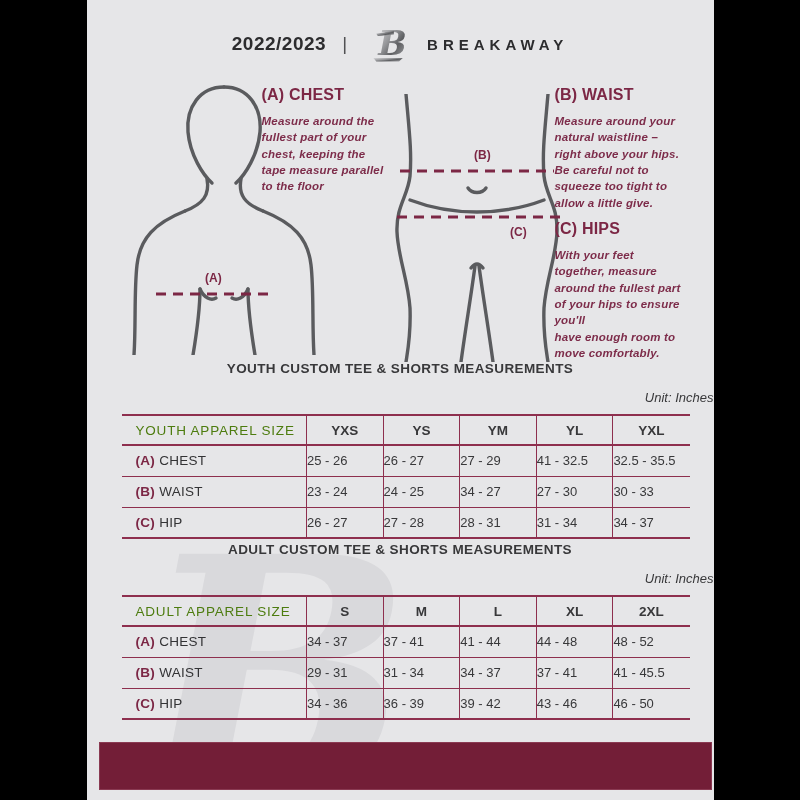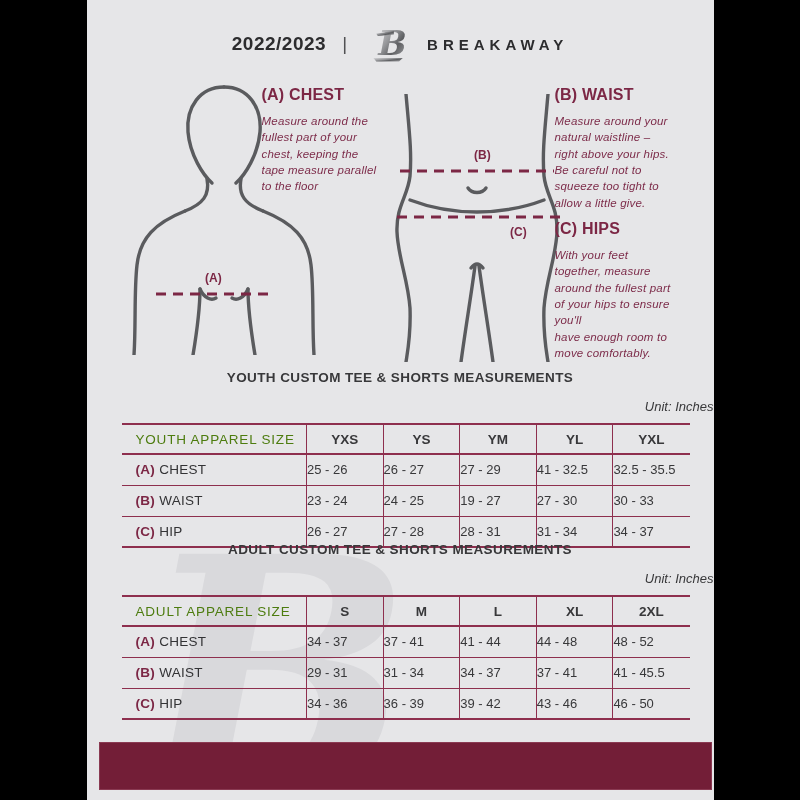--- a/index.html
+++ b/index.html
@@ -49,30 +49,30 @@
   .fig path, .fig line.body { fill: none; stroke: var(--figure-stroke); stroke-width: 3.4; stroke-linecap: round; }
   .dash { fill: none; stroke: var(--accent); stroke-width: 3.2; stroke-dasharray: 10 7; }
   .marker { font: 700 12px "Liberation Sans", sans-serif; fill: var(--accent); }
 
   #torso-fig { left: 40px; top: 3px; }
   #hips-fig  { left: 305px; top: 14px; }
 
   .guide-block { position: absolute; z-index: 2; }
   .guide-heading { font-size: 16px; font-weight: 700; color: var(--accent); margin-bottom: 9px; letter-spacing: 0.2px; }
   .guide-body {
-    font-size: 11.5px; font-style: italic; font-weight: 400;
+    font-size: 11.5px; font-style: italic; font-weight: 700;
     color: #7d2c4a; line-height: 1.42; white-space: pre-line; letter-spacing: 0.2px;
   }
   #chest-block { left: 175px; top: 6px; width: 150px; }
   #waist-block { left: 468px; top: 6px; width: 152px; }
   #hips-block  { left: 468px; top: 140px; width: 155px; }
 
   
   .size-section { position: absolute; left: 0; width: 627px; z-index: 1; }
-  #youth-section { top: 370px; }
+  #youth-section { top: 361px; }
   #adult-section { top: 542px; }
   .section-title {
     text-align: center; font-size: 13.5px; font-weight: 700;
     color: var(--text-mid); letter-spacing: 0.4px;
   }
   .section-unit {
     text-align: right; font-size: 13px; font-style: italic; font-weight: 500;
     color: var(--text-mid); margin-top: 14px;
   }
   table.size-table {
@@ -241,21 +241,21 @@
             <td>25 - 26</td>
             <td>26 - 27</td>
             <td>27 - 29</td>
             <td>41 - 32.5</td>
             <td>32.5 - 35.5</td>
           </tr>
           <tr>
             <td class="first"><span class="key">(B)</span>WAIST</td>
             <td>23 - 24</td>
             <td>24 - 25</td>
-            <td>19 - 27</td>
+            <td>34 - 27</td>
             <td>27 - 30</td>
             <td>30 - 33</td>
           </tr>
           <tr>
             <td class="first"><span class="key">(C)</span>HIP</td>
             <td>26 - 27</td>
             <td>27 - 28</td>
             <td>28 - 31</td>
             <td>31 - 34</td>
             <td>34 - 37</td>

